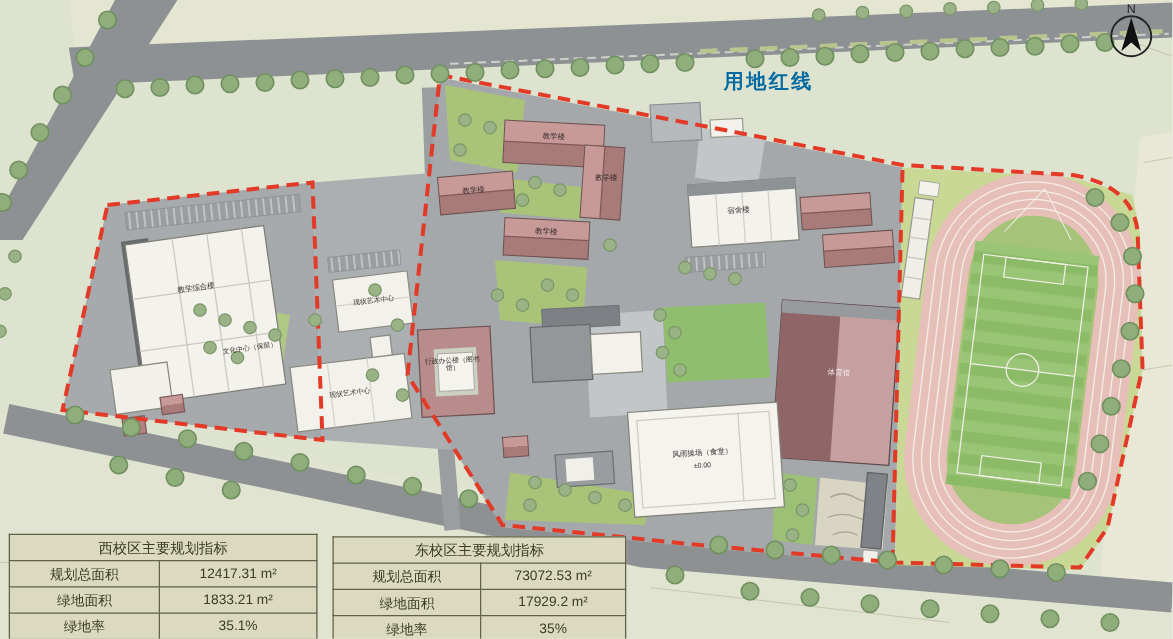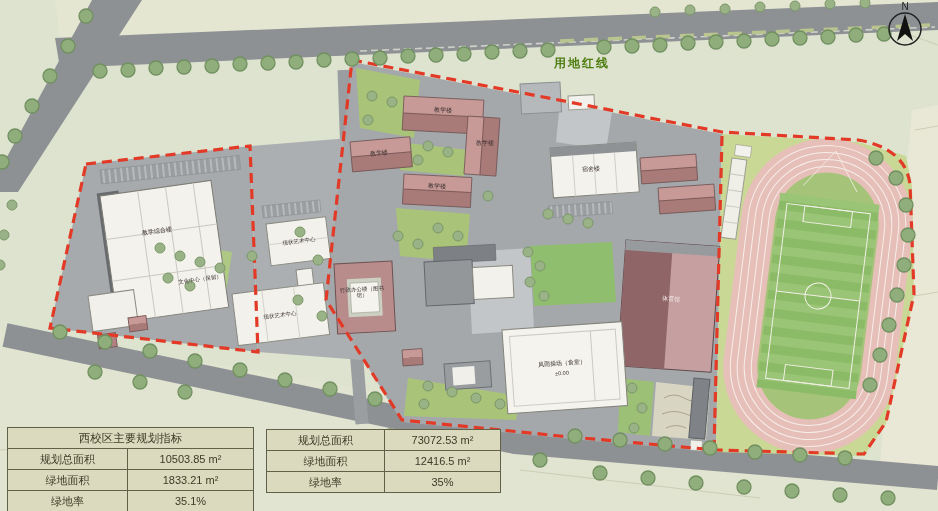--- a/index.html
+++ b/index.html
@@ -3,22 +3,22 @@
 <meta charset="utf-8">
 <style>
   html,body{margin:0;padding:0;}
   #stage{position:relative;width:938px;height:511px;overflow:hidden;
          font-family:"Liberation Sans","DejaVu Sans",sans-serif;
          background:#dde3cf;}
   #scene{position:absolute;left:0;top:0;}
   .lbl{position:absolute;color:#3a2f2f;line-height:1.15;text-align:center;
        pointer-events:none;white-space:nowrap;}
   .lbl.multi{white-space:normal;}
-  .redline-lbl{position:absolute;left:554px;top:55px;font-size:12px;font-weight:bold;
-       color:#4d7c0f;letter-spacing:2px;}
+  .redline-lbl{position:absolute;left:579px;top:55px;font-size:16px;font-weight:bold;
+       color:#0369a1;letter-spacing:2px;}
   .ptable{position:absolute;border-collapse:collapse;background:#dbdabf;
        font-size:11px;color:#3c3c27;table-layout:fixed;}
   .ptable td{border:1px solid #61614a;text-align:center;padding:0;height:20px;
        overflow:hidden;}
   .ptable .hdr{font-size:11.5px;}
   #wtab{left:7px;top:427px;width:246px;}
   #etab{left:266px;top:429px;width:234px;}
 </style>
 </head>
 <body>
@@ -409,46 +409,49 @@
   <colgroup>
         <col style="width:120px">
         <col style="width:126px">
       </colgroup>
   <tbody>
         <tr>
           <td colspan="2" class="hdr">西校区主要规划指标</td>
         </tr>
   <tr>
     <td>规划总面积</td>
-    <td>10503.85 m²</td>
+    <td>12417.31 m²</td>
   </tr>
   <tr>
     <td>绿地面积</td>
     <td>1833.21 m²</td>
   </tr>
   <tr>
     <td>绿地率</td>
     <td>35.1%</td>
   </tr>
 </tbody>
     </table>
 
 <table id="etab" class="ptable">
   <colgroup>
         <col style="width:118px">
         <col style="width:116px">
       </colgroup>
   <tbody>
+        <tr>
+          <td colspan="2" class="hdr">东校区主要规划指标</td>
+        </tr>
   <tr>
     <td>规划总面积</td>
     <td>73072.53 m²</td>
   </tr>
   <tr>
     <td>绿地面积</td>
-    <td>12416.5 m²</td>
+    <td>17929.2 m²</td>
   </tr>
   <tr>
     <td>绿地率</td>
     <td>35%</td>
   </tr>
 </tbody>
     </table>
 
 </div>
 

